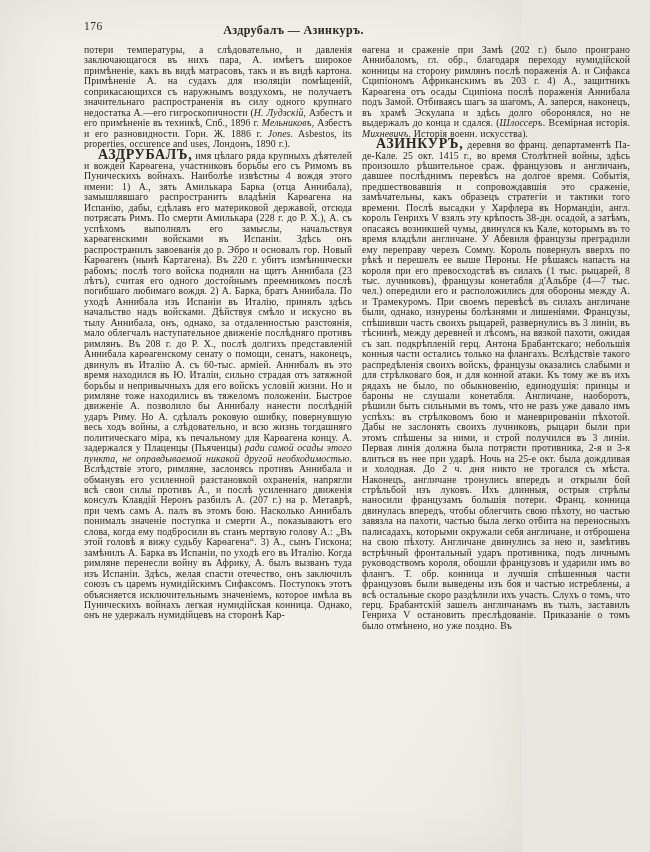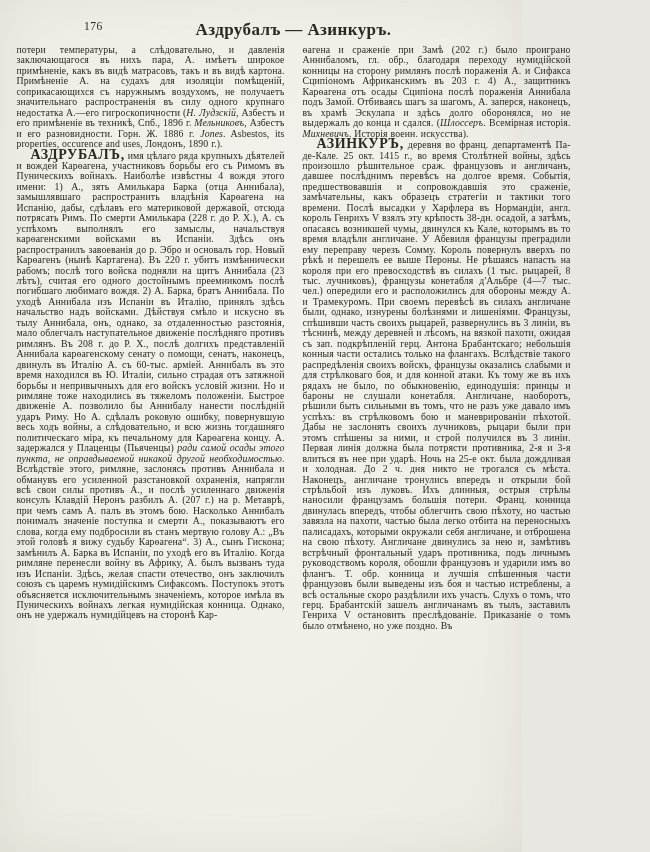--- a/index.html
+++ b/index.html
@@ -30,27 +30,26 @@
   }
   .pagenum {
     position: absolute;
     left: 0;
     top: 0;
     font-size: 11.5px;
     letter-spacing: 0.5px;
   }
   .running-head {
     font-weight: bold;
-    font-size: 17px;
+    font-size: 12px;
     letter-spacing: 0.4px;
   }
   .columns {
     display: flex;
-    gap: 18px;
-    justify-content: center;
+    gap: 10px;
   }
   .column {
     width: 268px;
     flex: 0 0 268px;
     text-align: justify;
     font-size: 9.8px;
     line-height: 10.45px;
     letter-spacing: 0.1px;
     word-spacing: 0.3px;
   }

